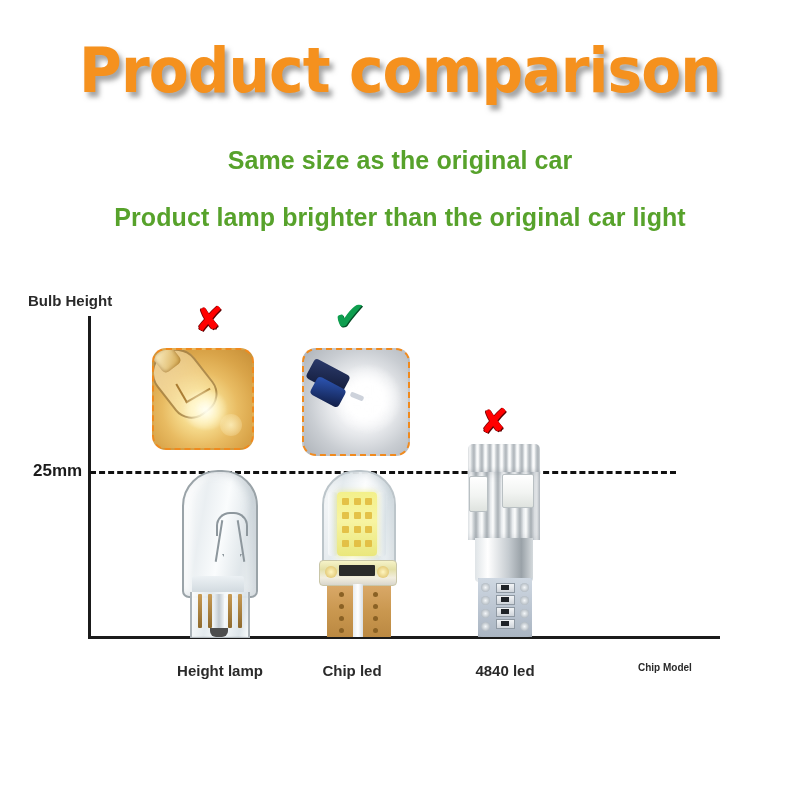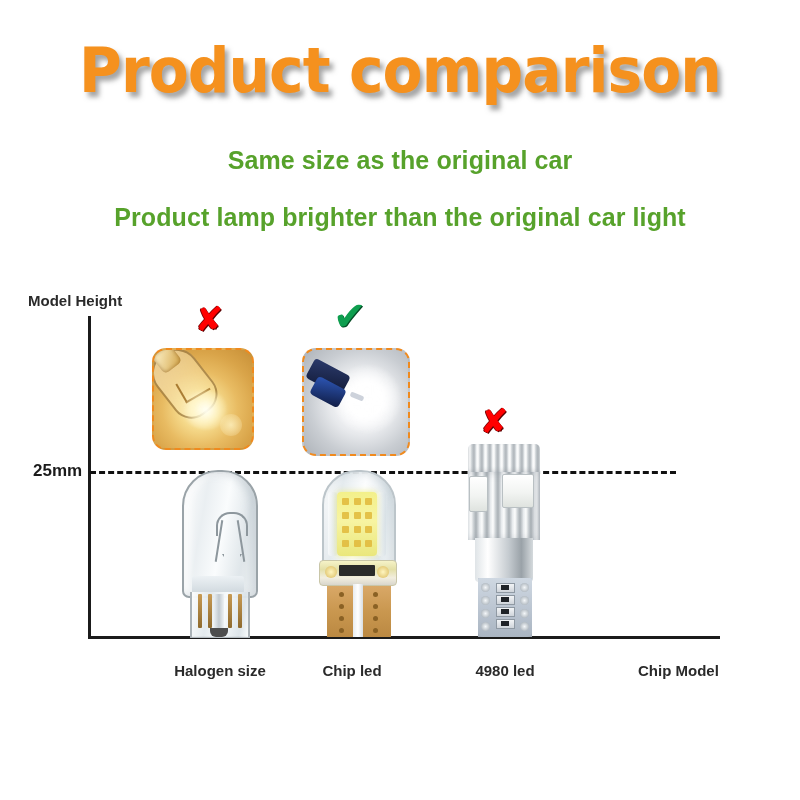--- a/index.html
+++ b/index.html
@@ -87,21 +87,21 @@
     top: 292px;
     font-size: 15px;
     font-weight: bold;
     color: #2a2a2a;
     white-space: nowrap;
   }
   .axis-label-x {
     position: absolute;
     left: 638px;
     top: 662px;
-    font-size: 15px;
+    font-size: 10px;
     font-weight: bold;
     color: #2a2a2a;
     white-space: nowrap;
   }
   .tick-label {
     position: absolute;
     left: 33px;
     top: 461px;
     font-size: 17px;
     font-weight: bold;
@@ -566,21 +566,21 @@
 
 <div class="subtitle-1">Same size as the original car</div>
 
 <div class="subtitle-2">Product lamp brighter than the original car light</div>
 
 <div class="chart">
 
   <div class="y-axis"></div>
   <div class="x-axis"></div>
 
-  <div class="axis-label-y">Model Height</div>
+  <div class="axis-label-y">Bulb Height</div>
 
   <div class="axis-label-x">Chip Model</div>
 
   <div class="tick-label">25mm</div>
 
   <div class="dashed-line"></div>
 
   <div class="mark mark-x mark-x-halogen">✘</div>
 
   <div class="mark mark-check">✔</div>
@@ -673,17 +673,17 @@
       <div class="pad" style="left:3px;top:18px"></div>
       <div class="pad" style="left:3px;top:31px"></div>
       <div class="pad" style="left:3px;top:44px"></div>
       <div class="pad" style="left:42px;top:5px"></div>
       <div class="pad" style="left:42px;top:18px"></div>
       <div class="pad" style="left:42px;top:31px"></div>
       <div class="pad" style="left:42px;top:44px"></div>
     </div>
   </div>
 
-  <div class="cat-label cat-0">Halogen size</div>
+  <div class="cat-label cat-0">Height lamp</div>
   <div class="cat-label cat-1">Chip led</div>
-  <div class="cat-label cat-2">4980 led</div>
+  <div class="cat-label cat-2">4840 led</div>
 
 </div>
 
 </body></html>

